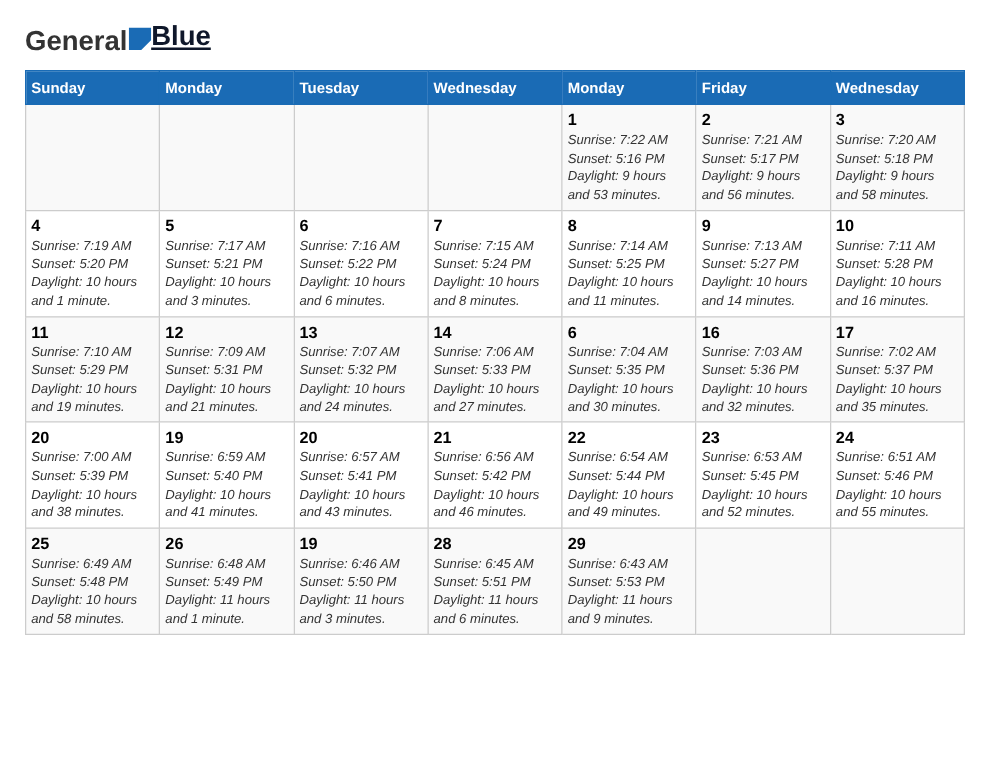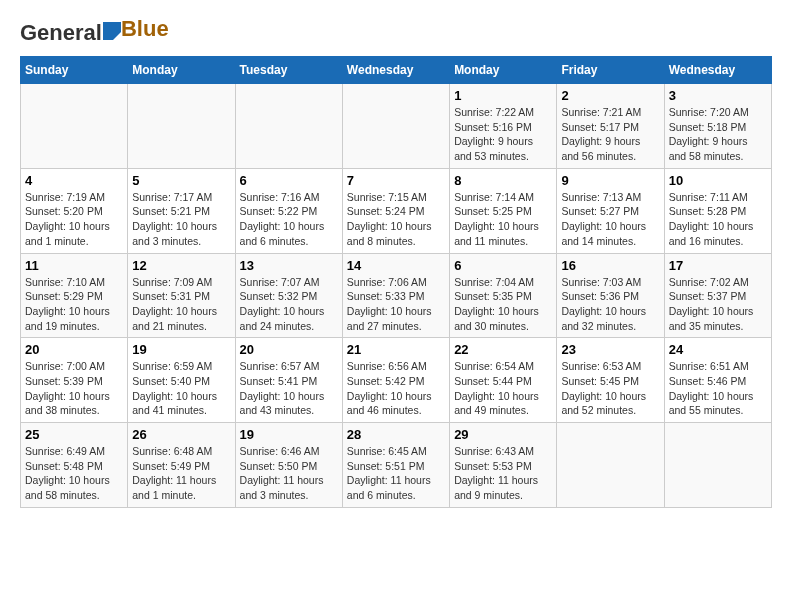--- a/index.html
+++ b/index.html
@@ -68,37 +68,38 @@
     .day-num {
       font-weight: bold;
       font-size: 13px;
       display: block;
       margin-bottom: 2px;
     }
     .day-info {
       color: #333;
       font-size: 10.5px;
       line-height: 1.4;
+      font-style: italic;
     }
     .empty-cell {
       background: #fff;
     }
   </style>
 </head>
 <body>
 
 <div class="header">
   <div class="logo">
     <div class="logo-line">
       <span style="font-size:22px;font-weight:bold;color:#333;">General</span>
       <svg width="18" height="18" viewBox="0 0 18 18" style="margin-left:1px;margin-top:-4px;">
         <polygon points="0,0 18,0 18,10 10,18 0,18" fill="#1a6bb5"></polygon>
       </svg>
     </div>
-    <span style="font-size:22px;font-weight:bold;color:#a16207;margin-top:-4px;">Blue</span>
+    <span style="font-size:22px;font-weight:bold;color:#0f172a;margin-top:-4px;text-decoration:underline;">Blue</span>
   </div>
   <div class="title-section">
     <div class="main-title"></div>
     <div class="subtitle"></div>
   </div>
 </div>
 
 <table>
   <thead>
     <tr id="header-row">

